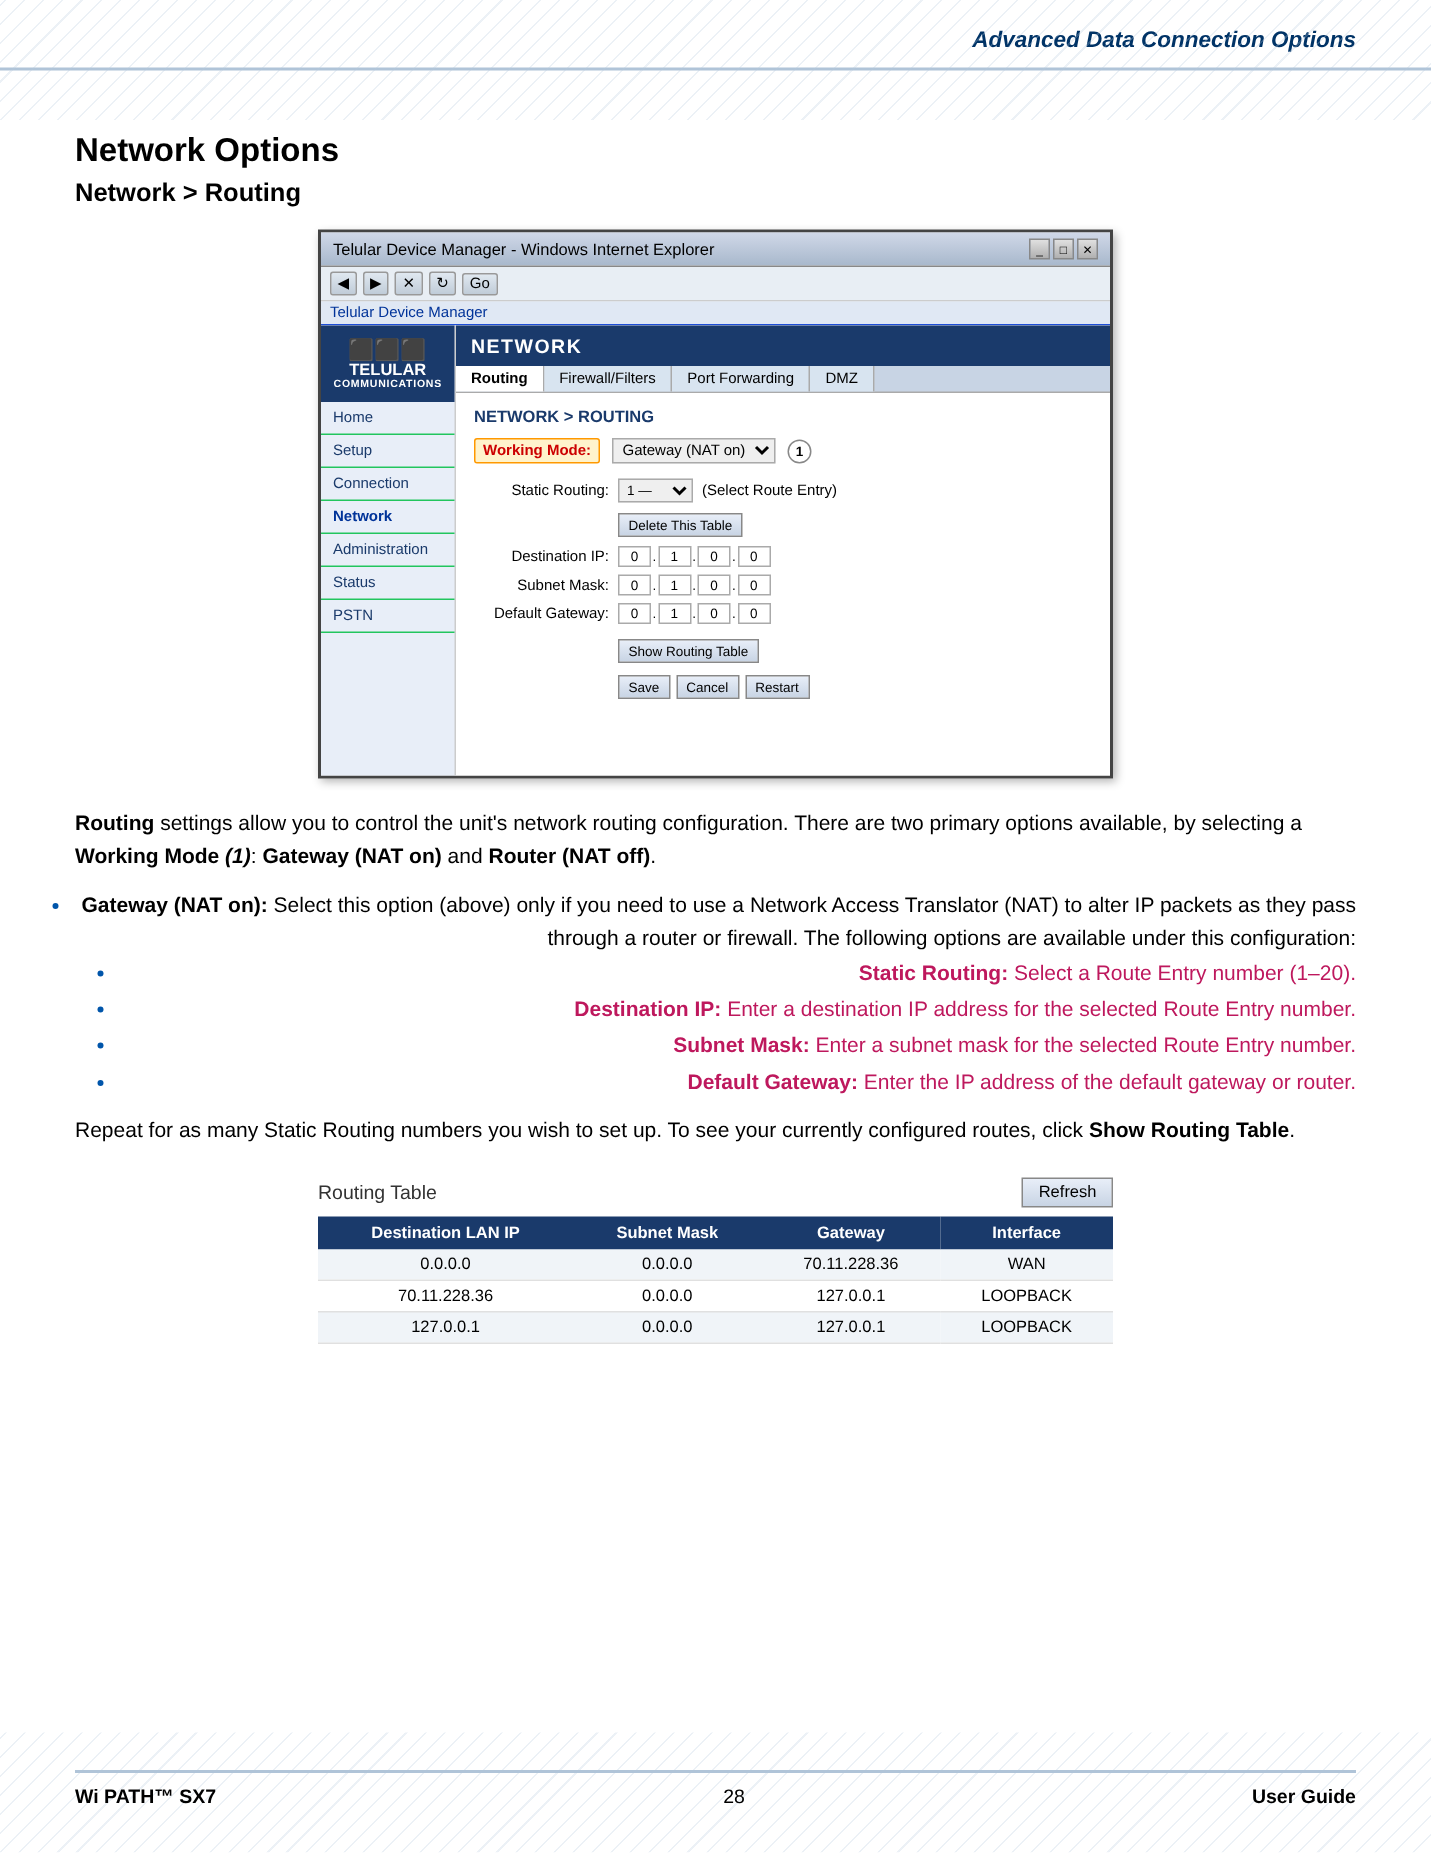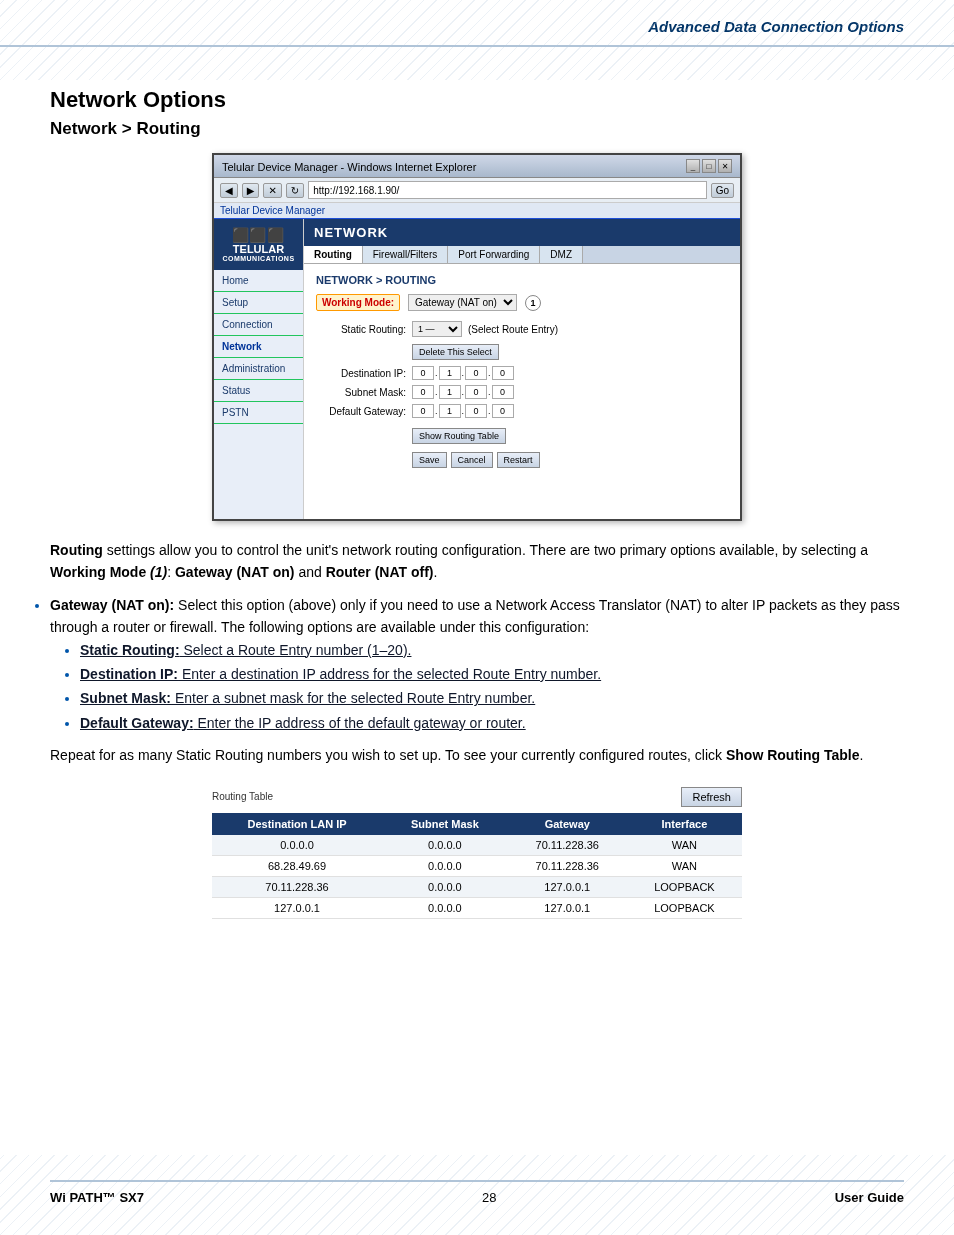--- a/index.html
+++ b/index.html
@@ -295,21 +295,21 @@
       width: 530px;
       margin: 20px auto 0 auto;
     }
     .routing-table-header-row {
       display: flex;
       justify-content: space-between;
       align-items: center;
       margin-bottom: 6px;
     }
     .routing-table-title {
-      font-size: 10px;
+      font-size: 13px;
       color: #333;
     }
     .refresh-btn {
       background: linear-gradient(to bottom, #e8eef8, #c8d4e4);
       border: 1px solid #888;
       font-size: 11px;
       padding: 3px 10px;
       cursor: pointer;
     }
     .routing-table {
@@ -339,20 +339,21 @@
     }
 
     
     .body-text {
       font-size: 14px;
       line-height: 1.6;
       margin-bottom: 10px;
     }
     .bullet-list {
       margin-bottom: 10px;
+      text-align: right;
     }
     .bullet-item {
       font-size: 14px;
       line-height: 1.6;
       list-style: disc;
       color: #0055aa;
       margin-bottom: 4px;
     }
     .bullet-item span {
       color: #000;
@@ -361,22 +362,21 @@
       margin-left: 30px;
     }
     .sub-bullet-item {
       font-size: 14px;
       line-height: 1.6;
       list-style: disc;
       color: #0055aa;
       margin-bottom: 2px;
     }
     .sub-bullet-item span {
-      color: #0f172a;
-      text-decoration: underline;
+      color: #be185d;
     }
 
     
     .page-footer {
       position: absolute;
       bottom: 30px;
       left: 50px;
       right: 50px;
       display: flex;
       justify-content: space-between;
@@ -423,21 +423,20 @@
         <div class="browser-btn">□</div>
         <div class="browser-btn">✕</div>
       </div>
     </div>
 
     <div class="browser-toolbar">
       <button class="browser-nav-btn">◀</button>
       <button class="browser-nav-btn">▶</button>
       <button class="browser-nav-btn">✕</button>
       <button class="browser-nav-btn">↻</button>
-      <input class="browser-address" readonly="" value="http://192.168.1.90/" style="">
       <button class="browser-nav-btn">Go</button>
     </div>
 
     <div style="background:#e0e8f4; padding:2px 6px; border-bottom:1px solid #1d4ed8; font-size:10px; display:flex; gap:6px;">
       <span style="cursor:pointer; color:#003399;">Telular Device Manager</span>
     </div>
 
     <div class="browser-body">
 
       <div class="device-sidebar">
@@ -476,21 +475,21 @@
           </div>
 
           <div class="form-row">
             <span class="form-label">Static Routing:</span>
             <select class="small-select">
               <option>1 —</option>
             </select>
             <span>(Select Route Entry)</span>
           </div>
           <div style="margin-left:96px; margin-bottom:6px;">
-            <button class="device-btn">Delete This Select</button>
+            <button class="device-btn">Delete This Table</button>
           </div>
 
           <div class="form-row">
             <span class="form-label">Destination IP:</span>
             <div class="ip-input-group">
               <input class="ip-box" value="0" style="">
               <span class="ip-dot">.</span>
               <input class="ip-box" value="1" style="">
               <span class="ip-dot">.</span>
               <input class="ip-box" value="0" style="">
@@ -587,26 +586,20 @@
         </tr>
       </thead>
       <tbody id="routing-table-body">
       <tr>
             <td>0.0.0.0</td>
             <td>0.0.0.0</td>
             <td>70.11.228.36</td>
             <td>WAN</td>
           </tr>
           <tr>
-            <td>68.28.49.69</td>
-            <td>0.0.0.0</td>
-            <td>70.11.228.36</td>
-            <td>WAN</td>
-          </tr>
-          <tr>
             <td>70.11.228.36</td>
             <td>0.0.0.0</td>
             <td>127.0.0.1</td>
             <td>LOOPBACK</td>
           </tr>
           <tr>
             <td>127.0.0.1</td>
             <td>0.0.0.0</td>
             <td>127.0.0.1</td>
             <td>LOOPBACK</td>

